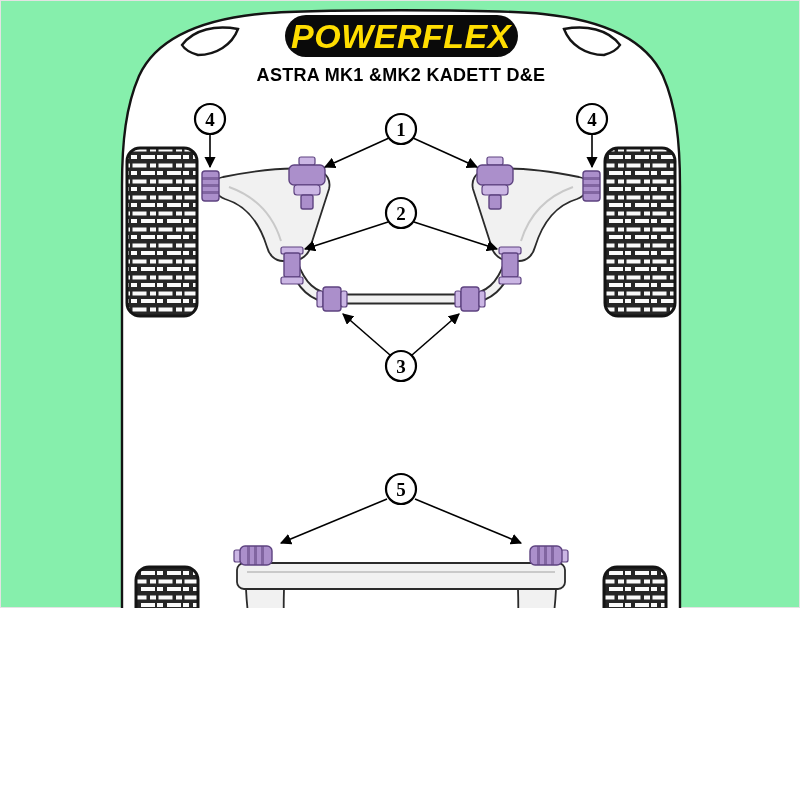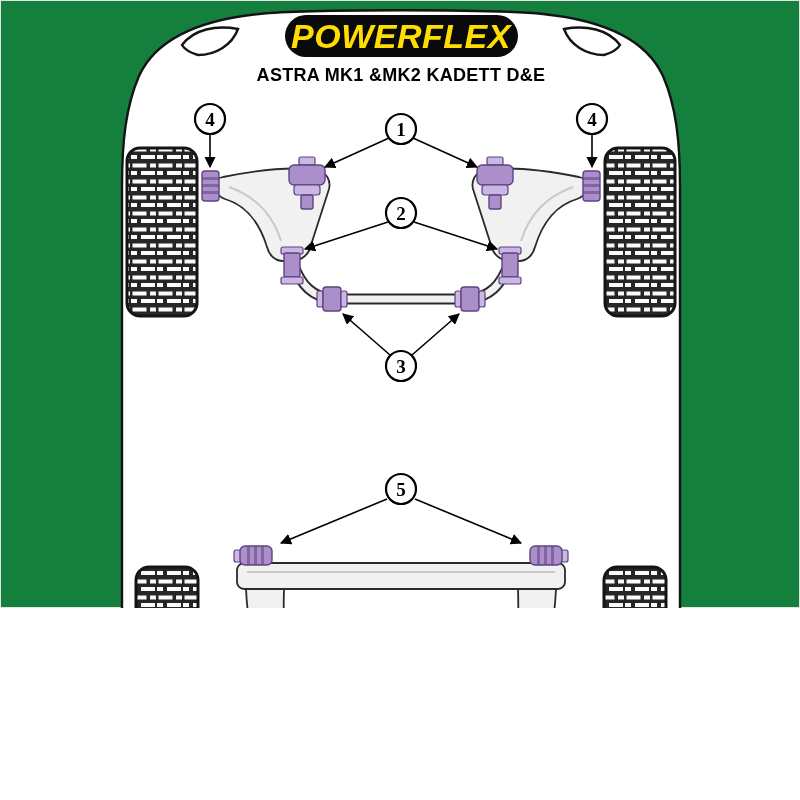--- a/index.html
+++ b/index.html
@@ -6,21 +6,21 @@
     --brand-yellow:#FFDD00;
     --banner-black:#0a0a0a;
     --bushing-purple:#ab8fcb;
     --bushing-purple-dark:#5e4380;
     --bushing-purple-light:#cbb6e4;
     --metal-gray:#f1f1f1;
     --tire-black:#262626;
   }
   html,body{margin:0;padding:0;background:#ffffff;}
   .stage{
-    position:relative;width:800px;height:608px;background:#15803d;
+    position:relative;width:800px;height:608px;background:#86efac;
     border:1px solid #e3e3e3;box-sizing:border-box;
     font-family:"Liberation Sans",sans-serif;
   }
   svg{display:block;}
   .outline{fill:#ffffff;stroke:#141414;stroke-width:2.4;}
   .metal{fill:var(--metal-gray);stroke:#2b2b2b;stroke-width:1.8;}
   .metal-thin{fill:none;stroke:#c9c9c9;stroke-width:2;}
   .bushing{fill:var(--bushing-purple);stroke:var(--bushing-purple-dark);stroke-width:1.4;}
   .bushing-light{fill:var(--bushing-purple-light);stroke:var(--bushing-purple-dark);stroke-width:1.2;}
   .rib{fill:var(--bushing-purple-dark);opacity:.55;}

